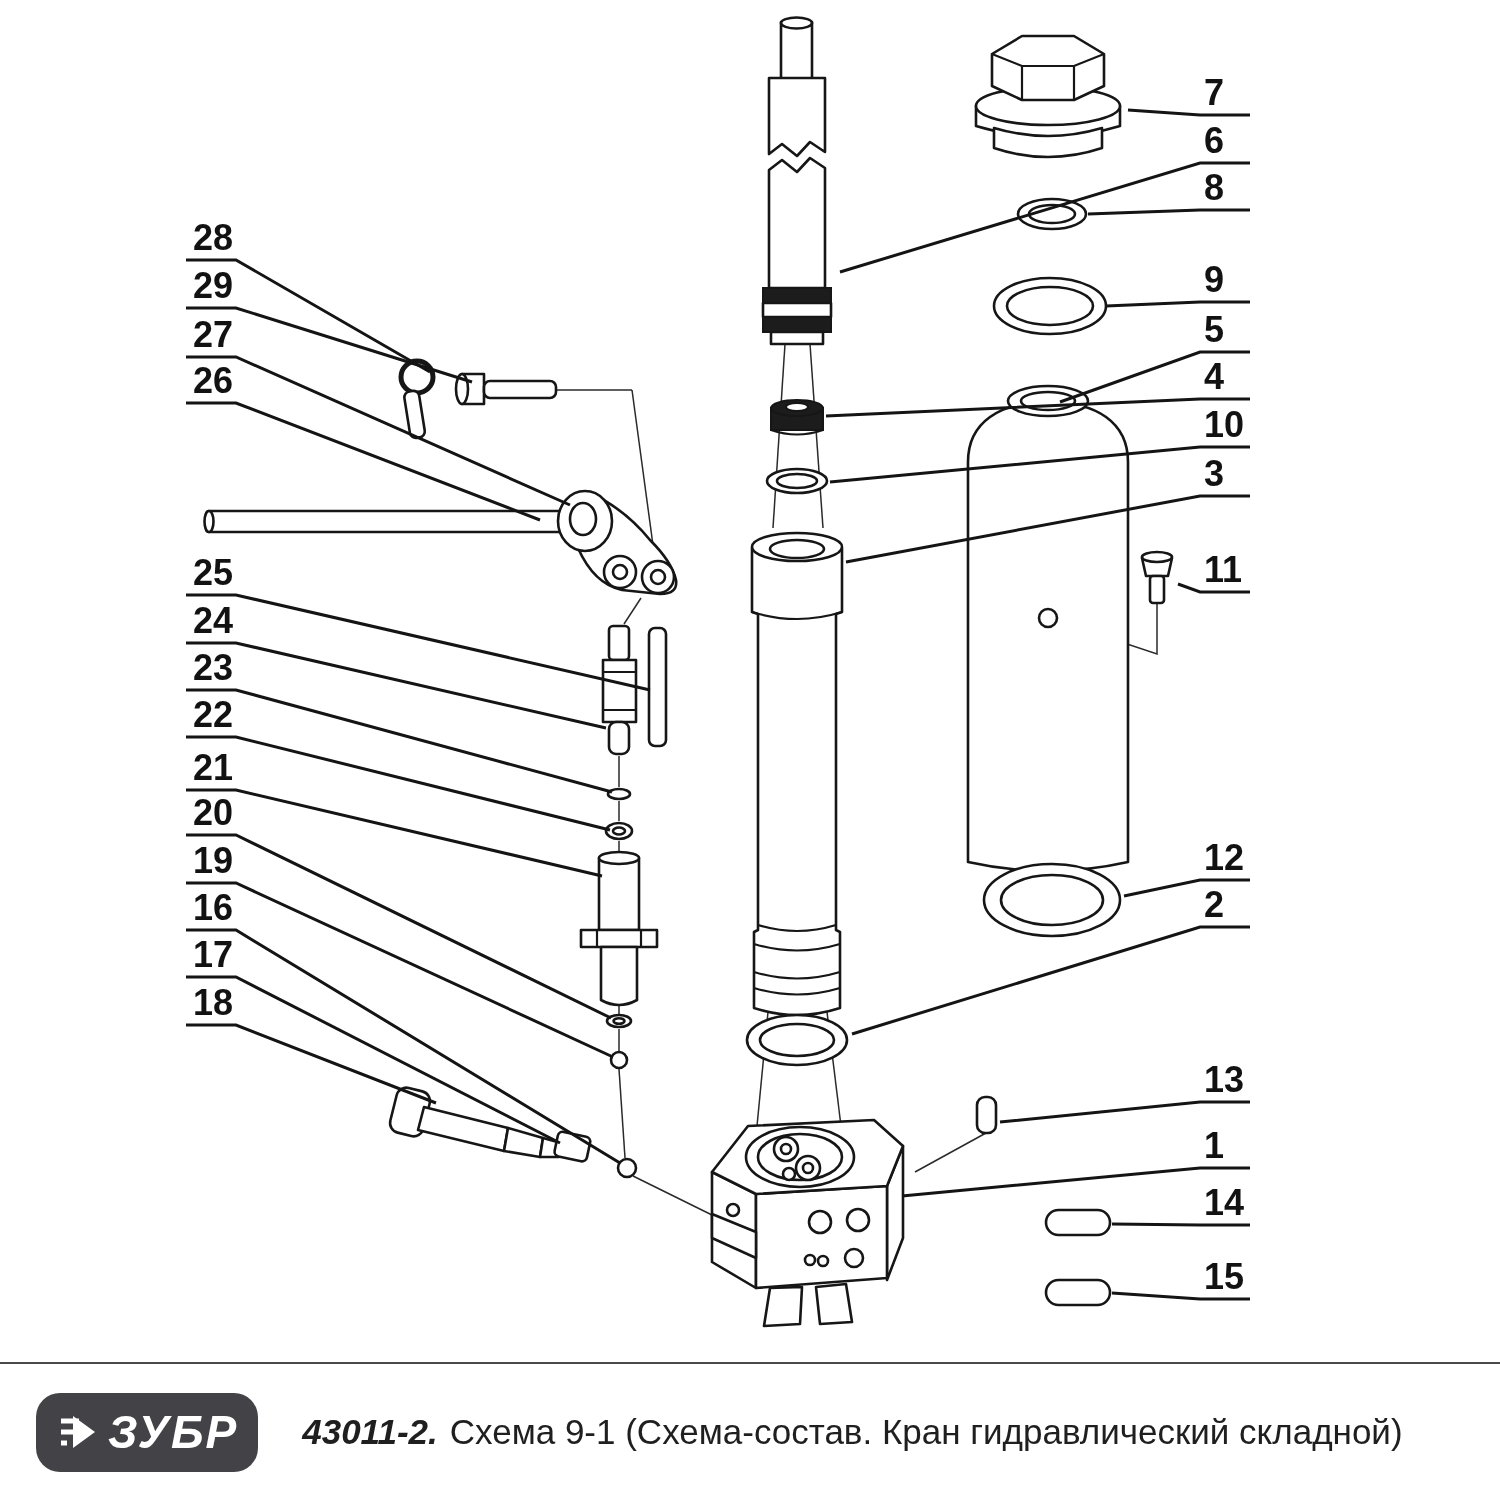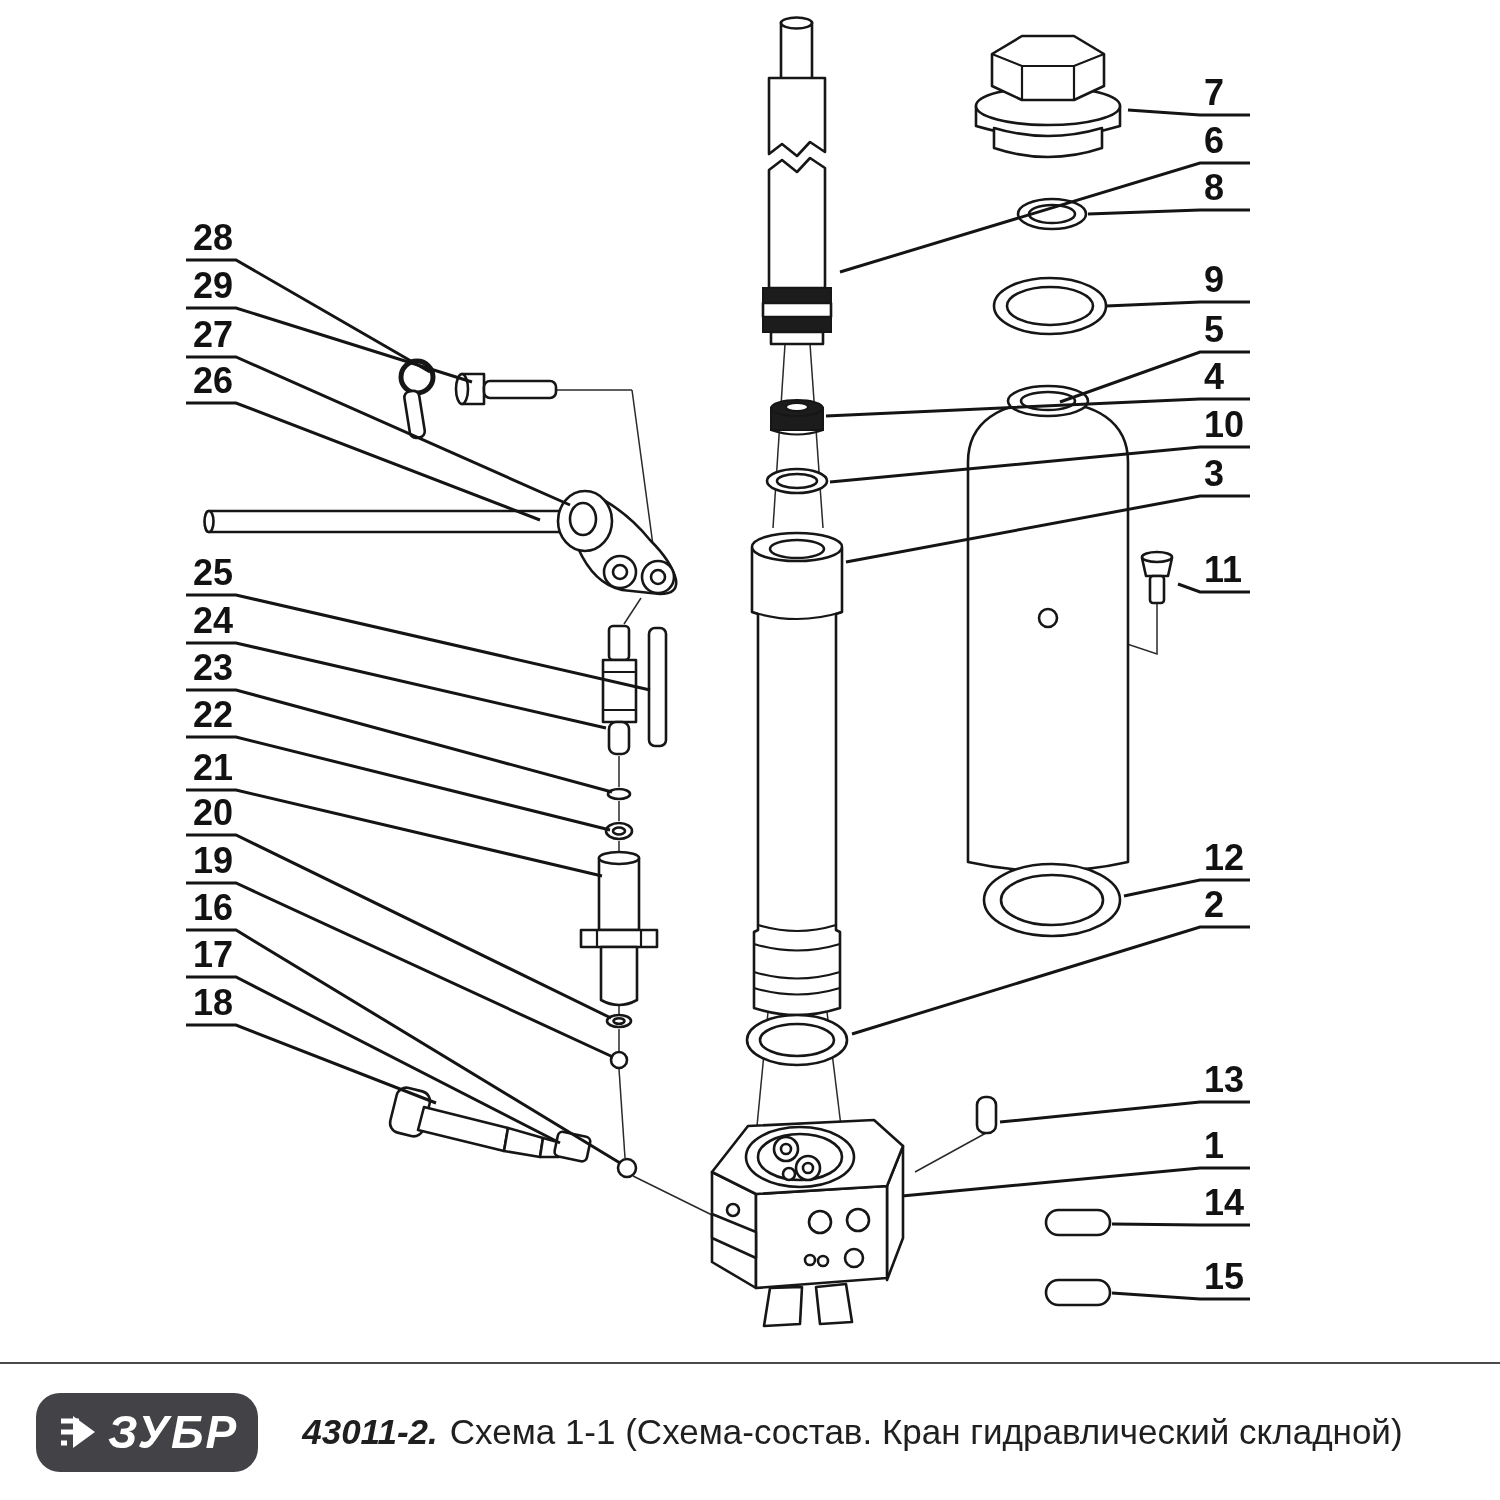--- a/index.html
+++ b/index.html
@@ -363,16 +363,16 @@
 
   <div class="footer">
     <div class="logo">
       <svg width="42" height="40" viewBox="0 0 42 40">
         <path d="M5,9 H23 M5,20 H17 M5,31 H11" stroke="#ffffff" stroke-width="5" fill="none"></path>
         <path d="M17,4 L39,20 L17,36 Z" fill="#ffffff"></path>
       </svg>
       <span class="brand">ЗУБР</span>
     </div>
     <div class="caption">
-      <span class="model">43011-2.</span><span>Схема 1-1 (Схема-состав. Кран гидравлический складной)</span>
+      <span class="model">43011-2.</span><span>Схема 9-1 (Схема-состав. Кран гидравлический складной)</span>
     </div>
   </div>
 </div>
 
 </body></html>

